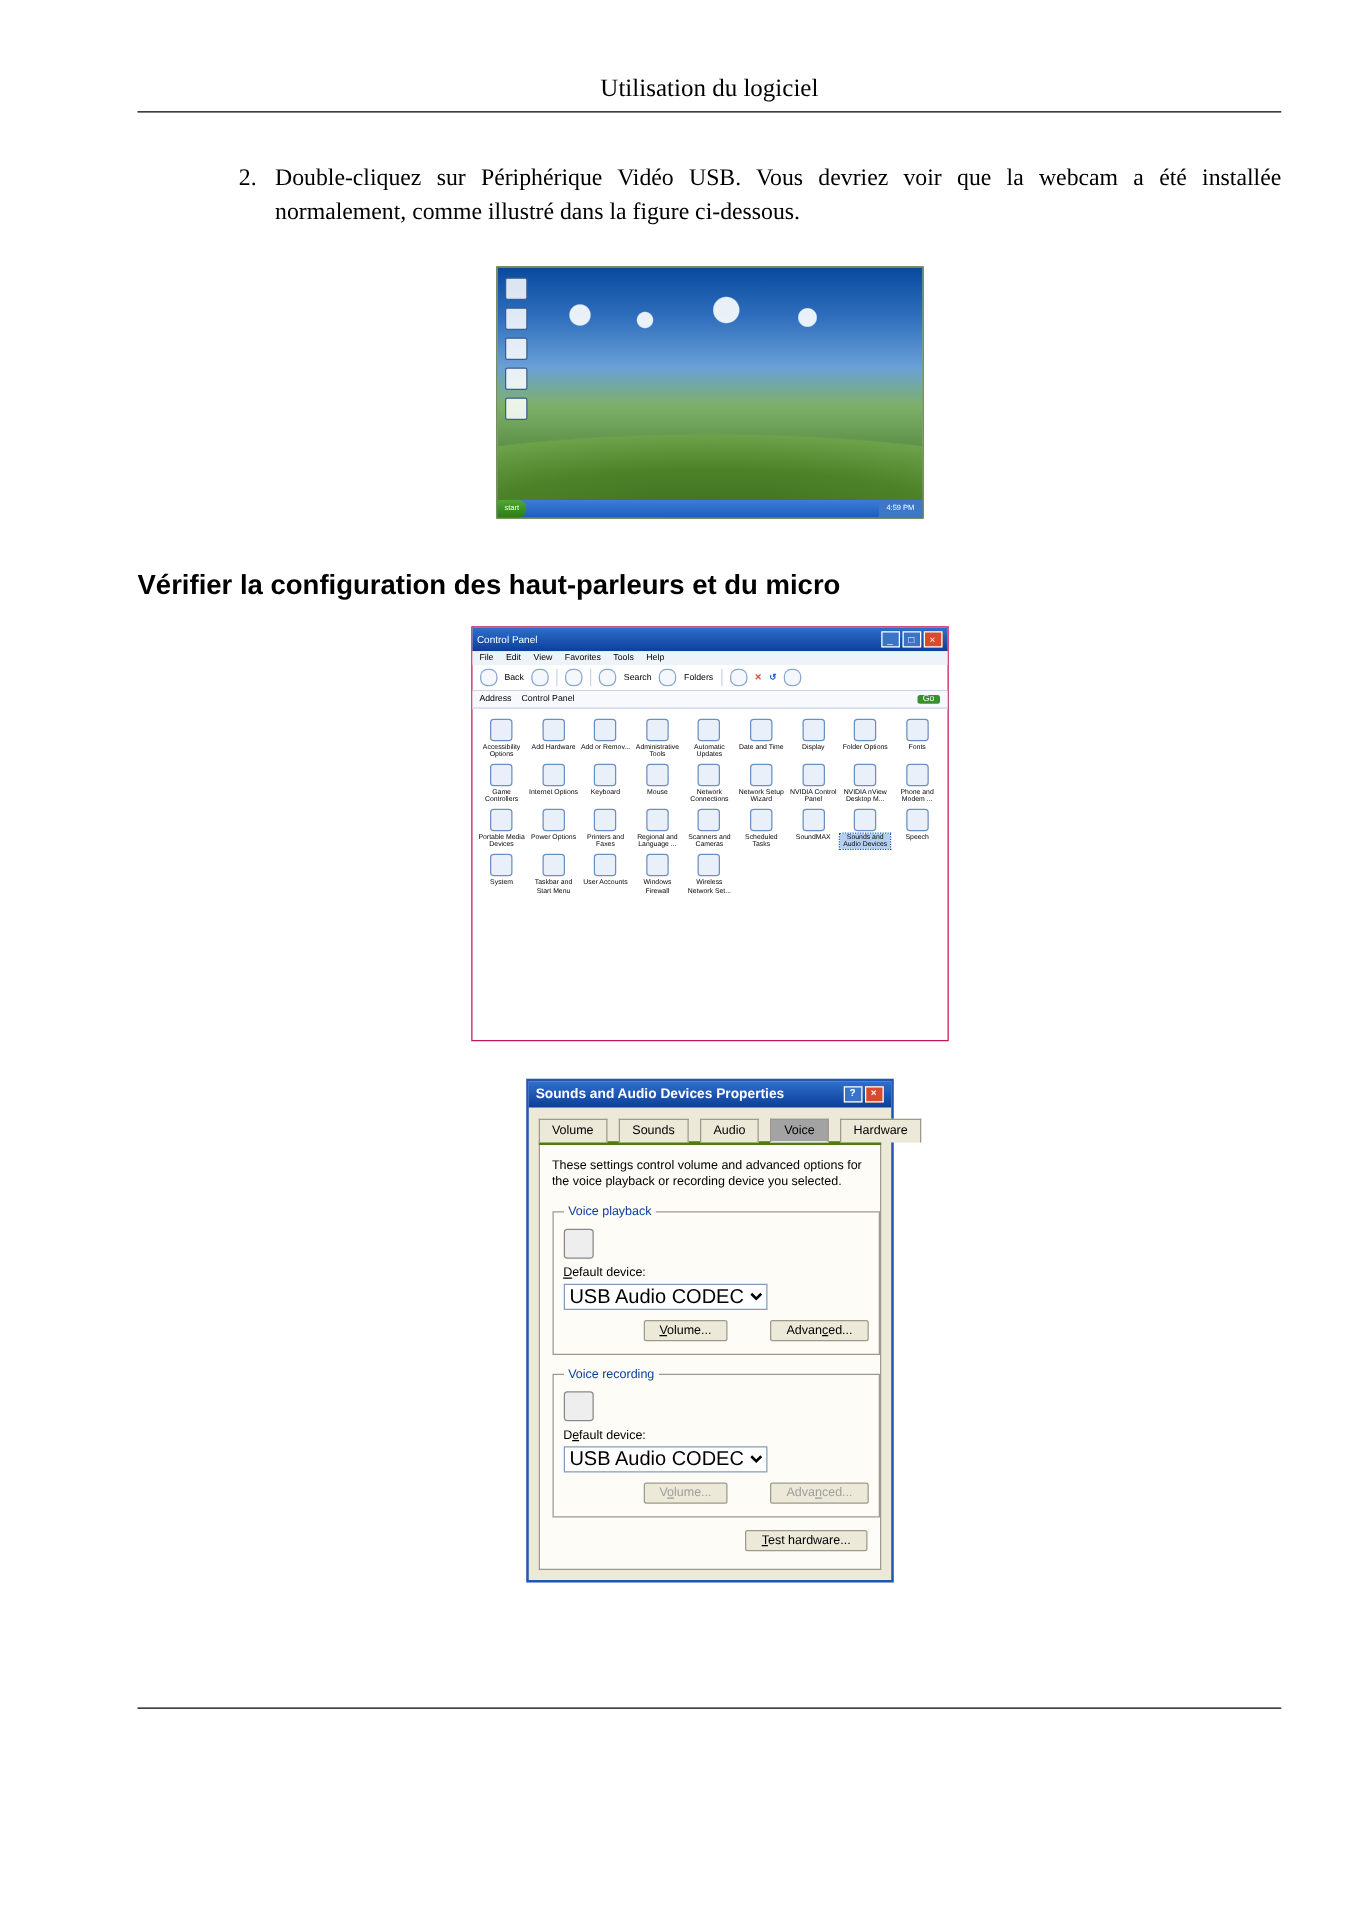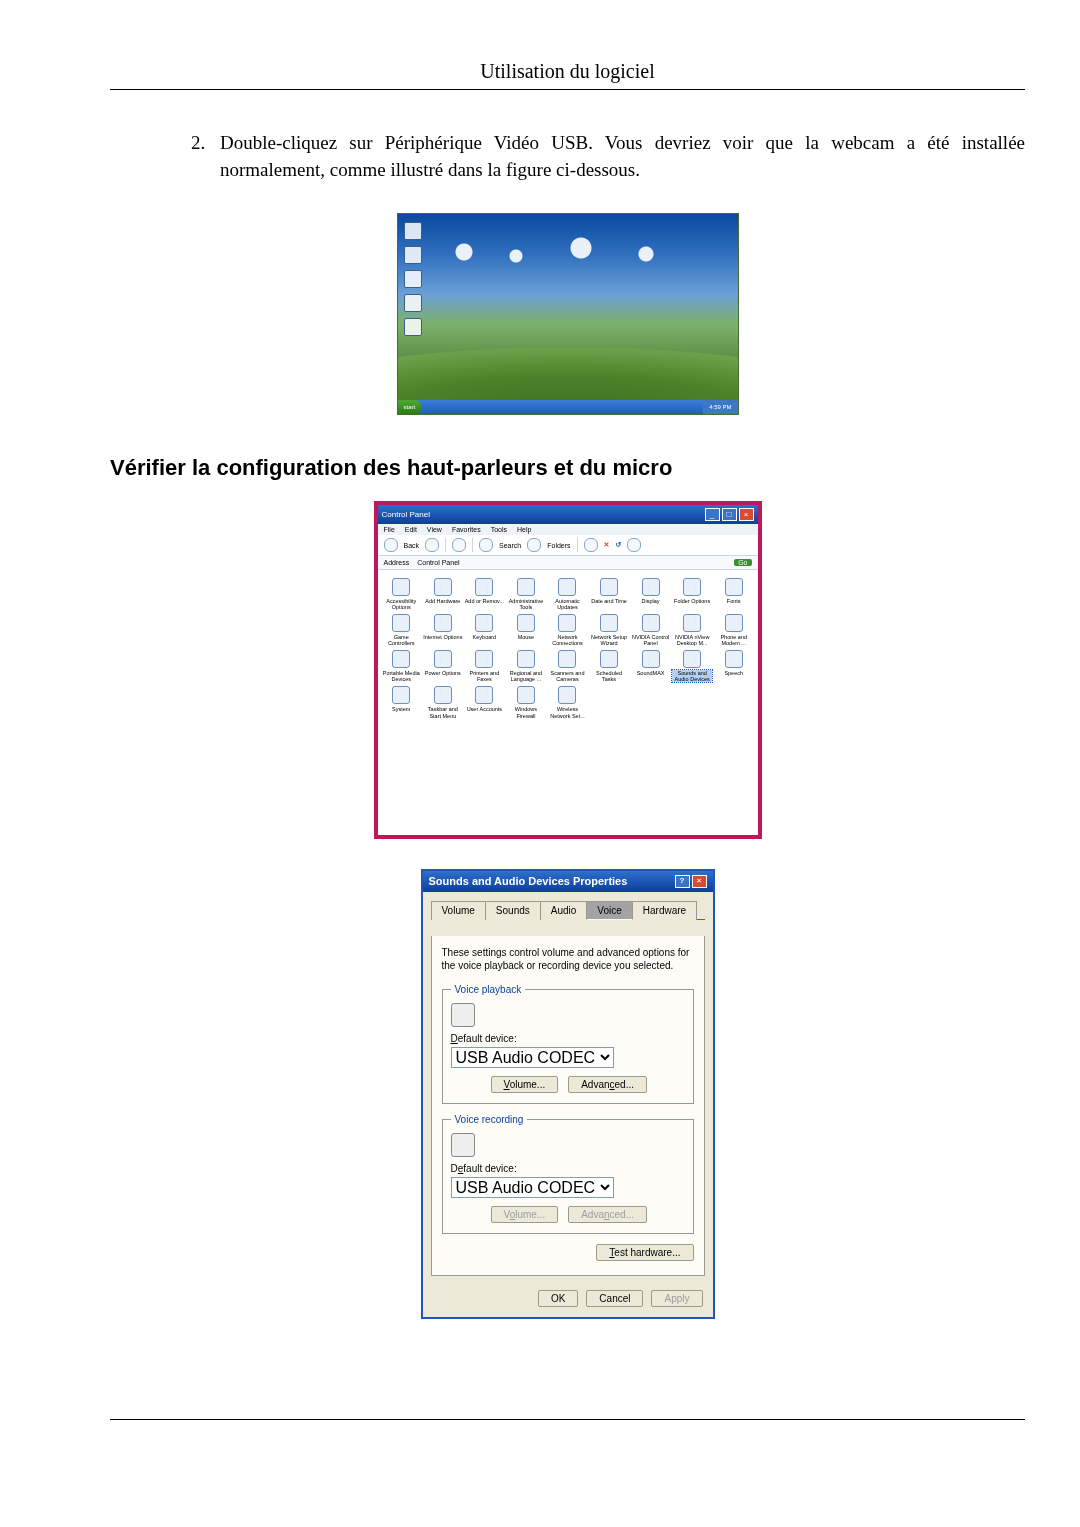--- a/index.html
+++ b/index.html
@@ -103,21 +103,21 @@
   }
   .fig1 .desk-icons .ico {
     width: 16px; height: 16px;
     background: rgba(255,255,255,.85);
     border: 1px solid #3a5f8f;
     border-radius: 2px;
   }
   
   .fig2 {
     width: 380px;
-    border: 4px solid #be185d;
+    border: 1px solid #be185d;
     font-family: Tahoma, Arial, sans-serif;
     font-size: 7px;
     color: #000;
     background: #fff;
   }
   .fig2 .titlebar {
     background: linear-gradient(to bottom, #2f6fcd, #0b3f99);
     color: #fff;
     padding: 3px 4px;
     display: flex;
@@ -159,22 +159,23 @@
   .fig3 .titlebar {
     background: linear-gradient(to bottom, #2f6fcd, #0b3f99);
     color: #fff;
     padding: 4px 6px;
     display: flex; align-items: center;
     font-weight: bold;
     font-size: 11px;
   }
   .fig3 .tabs {
     display: flex;
-    margin: 8px 8px 16px 8px;
-    border-bottom: 1px solid #4d7c0f;
+    margin: 8px 8px 0 8px;
+    border-bottom: 3px solid #4d7c0f;
+    gap: 10px;
   }
   .fig3 .tab {
     padding: 3px 10px;
     border: 1px solid #9c9a8c;
     border-bottom: none;
     background: #ece9d8;
     margin-right: -1px;
     font-size: 10px;
     position: relative;
     top: 1px;
@@ -210,20 +211,21 @@
     background: #fff;
   }
   .fig3 .btnrow { display: flex; gap: 10px; margin-top: 8px; padding-left: 40px; }
   .fig3 button, .fig3 .btn {
     font-family: inherit;
     font-size: 10px;
     padding: 2px 12px;
     background: #ece9d8;
     border: 1px solid #9c9a8c;
     border-radius: 2px;
+    margin-left: 24px;
   }
   .fig3 .btn.disabled { color: #9e9e9e; }
   .fig3 .testrow { display:flex; justify-content:flex-end; margin-top:4px; }
   .fig3 .dlg-btns {
     display:flex; justify-content:flex-end; gap:8px;
     padding: 6px 10px 10px;
   }
   .footer-rule {
     border-top: 1px solid #000;
     margin-top: 100px;
@@ -485,21 +487,16 @@
         <div class="btnrow">
           <span class="btn disabled">V<u class="acc">o</u>lume...</span>
           <span class="btn disabled">Adva<u class="acc">n</u>ced...</span>
         </div>
       </fieldset>
 
       <div class="testrow">
         <button><u class="acc">T</u>est hardware...</button>
       </div>
     </div>
-    <div class="dlg-btns">
-      <button>OK</button>
-      <button>Cancel</button>
-      <span class="btn disabled">Apply</span>
-    </div>
   </div>
 
   <div class="footer-rule"></div>
 </div>
 
 </body></html>

